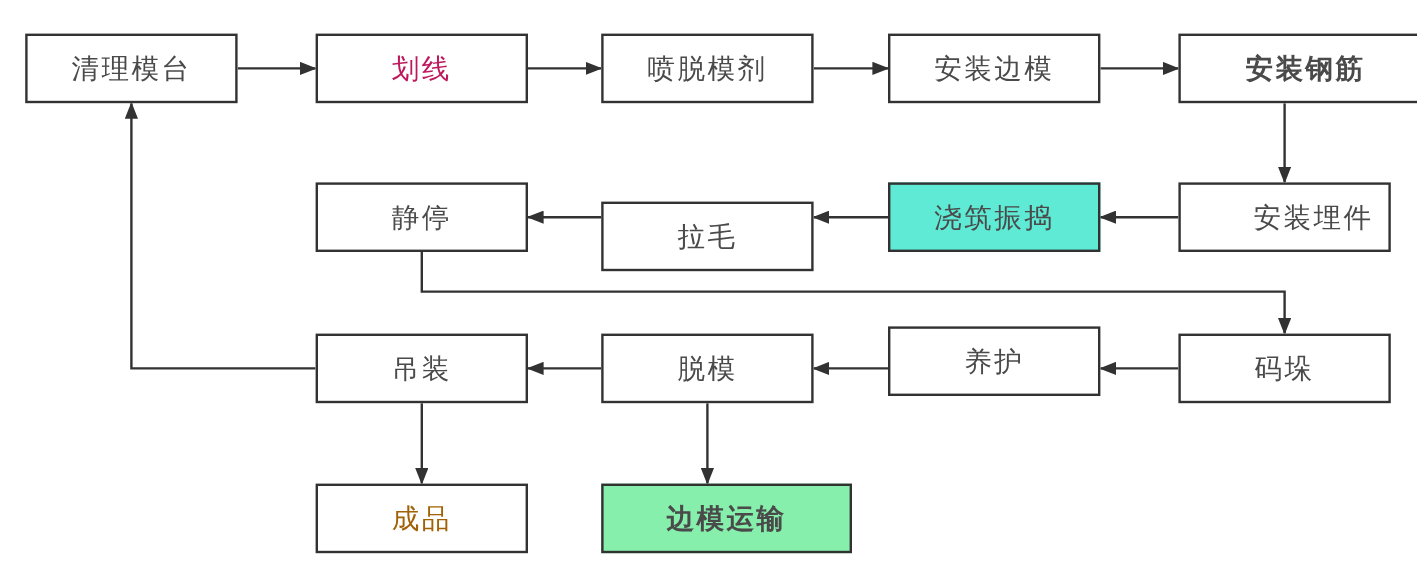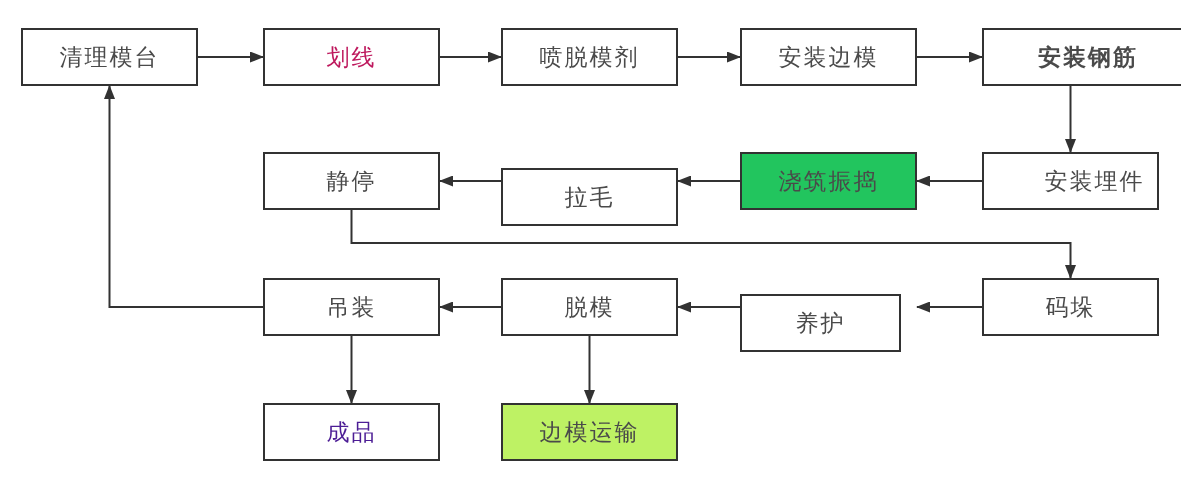--- a/index.html
+++ b/index.html
@@ -76,40 +76,40 @@
     </div>
     <div class="node" style="left: 740px; top: 28px; width: 177px; height: 58px; border-color: rgb(50, 50, 50); background: rgb(255, 255, 255);">
       <span style="color: rgb(74, 74, 74);">安装边模</span>
     </div>
     <div class="node" style="left: 982px; top: 28px; width: 212px; height: 58px; border-color: rgb(50, 50, 50); background: rgb(255, 255, 255); font-weight: bold;">
       <span style="color: rgb(74, 74, 74);">安装钢筋</span>
     </div>
     <div class="node" style="left: 982px; top: 152px; width: 177px; height: 58px; border-color: rgb(50, 50, 50); background: rgb(255, 255, 255);">
       <span style="color: rgb(74, 74, 74); margin-left: 48px;">安装埋件</span>
     </div>
-    <div class="node" style="left: 740px; top: 152px; width: 177px; height: 58px; border-color: rgb(50, 50, 50); background: #22c55e;">
+    <div class="node" style="left: 740px; top: 152px; width: 177px; height: 58px; border-color: rgb(50, 50, 50); background: #5eead4;">
       <span style="color: rgb(74, 74, 74);">浇筑振捣</span>
     </div>
     <div class="node" style="left: 501px; top: 168px; width: 177px; height: 58px; border-color: rgb(50, 50, 50); background: rgb(255, 255, 255);">
       <span style="color: rgb(74, 74, 74);">拉毛</span>
     </div>
     <div class="node" style="left: 263px; top: 152px; width: 177px; height: 58px; border-color: rgb(50, 50, 50); background: rgb(255, 255, 255);">
       <span style="color: rgb(74, 74, 74);">静停</span>
     </div>
     <div class="node" style="left: 982px; top: 278px; width: 177px; height: 58px; border-color: rgb(50, 50, 50); background: rgb(255, 255, 255);">
       <span style="color: rgb(74, 74, 74);">码垛</span>
     </div>
-    <div class="node" style="left: 740px; top: 294px; width: 161px; height: 58px; border-color: rgb(50, 50, 50); background: rgb(255, 255, 255);">
+    <div class="node" style="left: 740px; top: 272px; width: 177px; height: 58px; border-color: rgb(50, 50, 50); background: rgb(255, 255, 255);">
       <span style="color: rgb(74, 74, 74);">养护</span>
     </div>
     <div class="node" style="left: 501px; top: 278px; width: 177px; height: 58px; border-color: rgb(50, 50, 50); background: rgb(255, 255, 255);">
       <span style="color: rgb(74, 74, 74);">脱模</span>
     </div>
     <div class="node" style="left: 263px; top: 278px; width: 177px; height: 58px; border-color: rgb(50, 50, 50); background: rgb(255, 255, 255);">
       <span style="color: rgb(74, 74, 74);">吊装</span>
     </div>
     <div class="node" style="left: 263px; top: 403px; width: 177px; height: 58px; border-color: rgb(50, 50, 50); background: rgb(255, 255, 255);">
-      <span style="color: #4c1d95;">成品</span>
+      <span style="color: #a16207;">成品</span>
     </div>
-    <div class="node" style="left: 501px; top: 403px; width: 177px; height: 58px; border-color: rgb(50, 50, 50); background: #bef264;">
+    <div class="node" style="left: 501px; top: 403px; width: 209px; height: 58px; border-color: rgb(50, 50, 50); background: #86efac; font-weight: bold;">
       <span style="color: rgb(74, 74, 74);">边模运输</span>
     </div>
   </div>
 
 </body></html>

